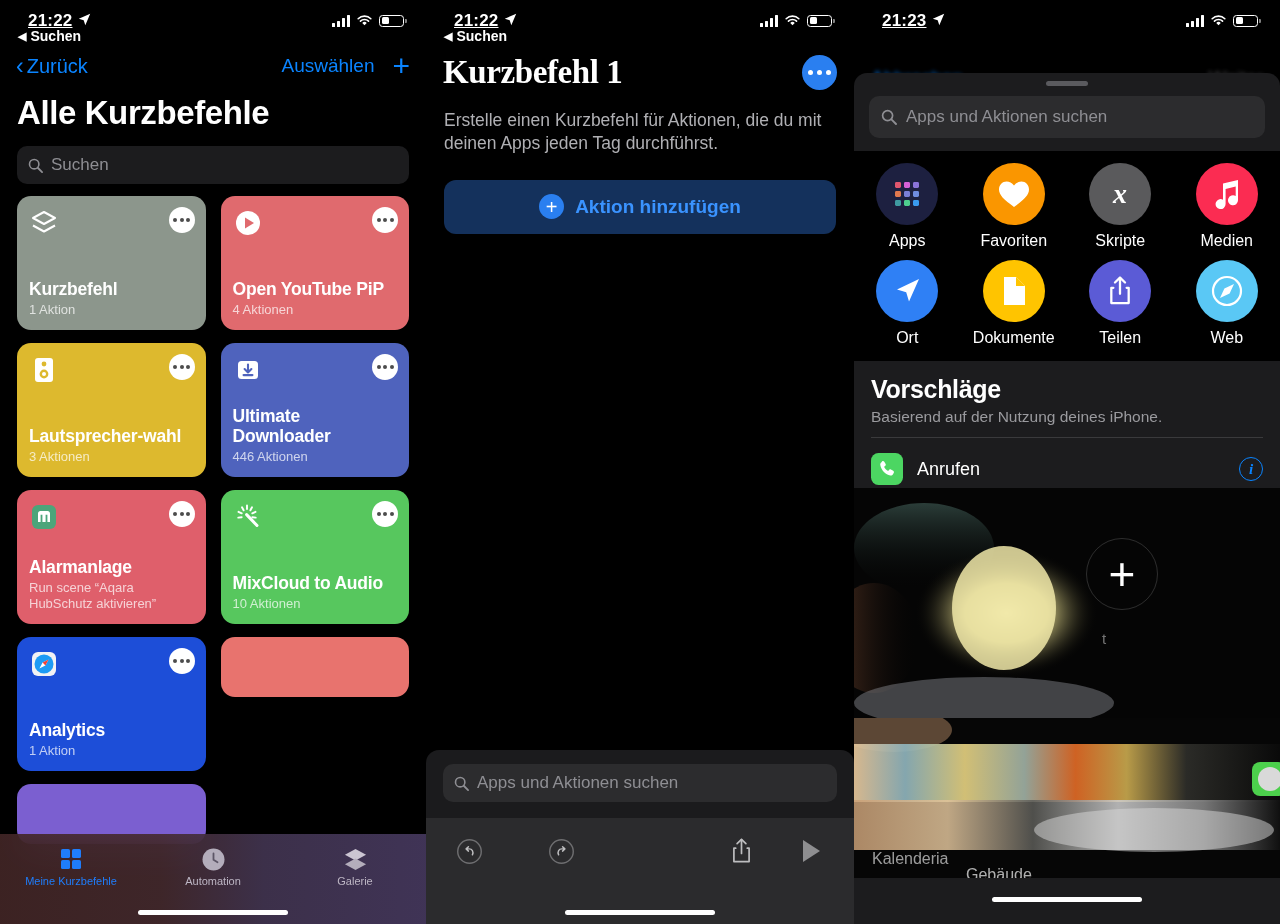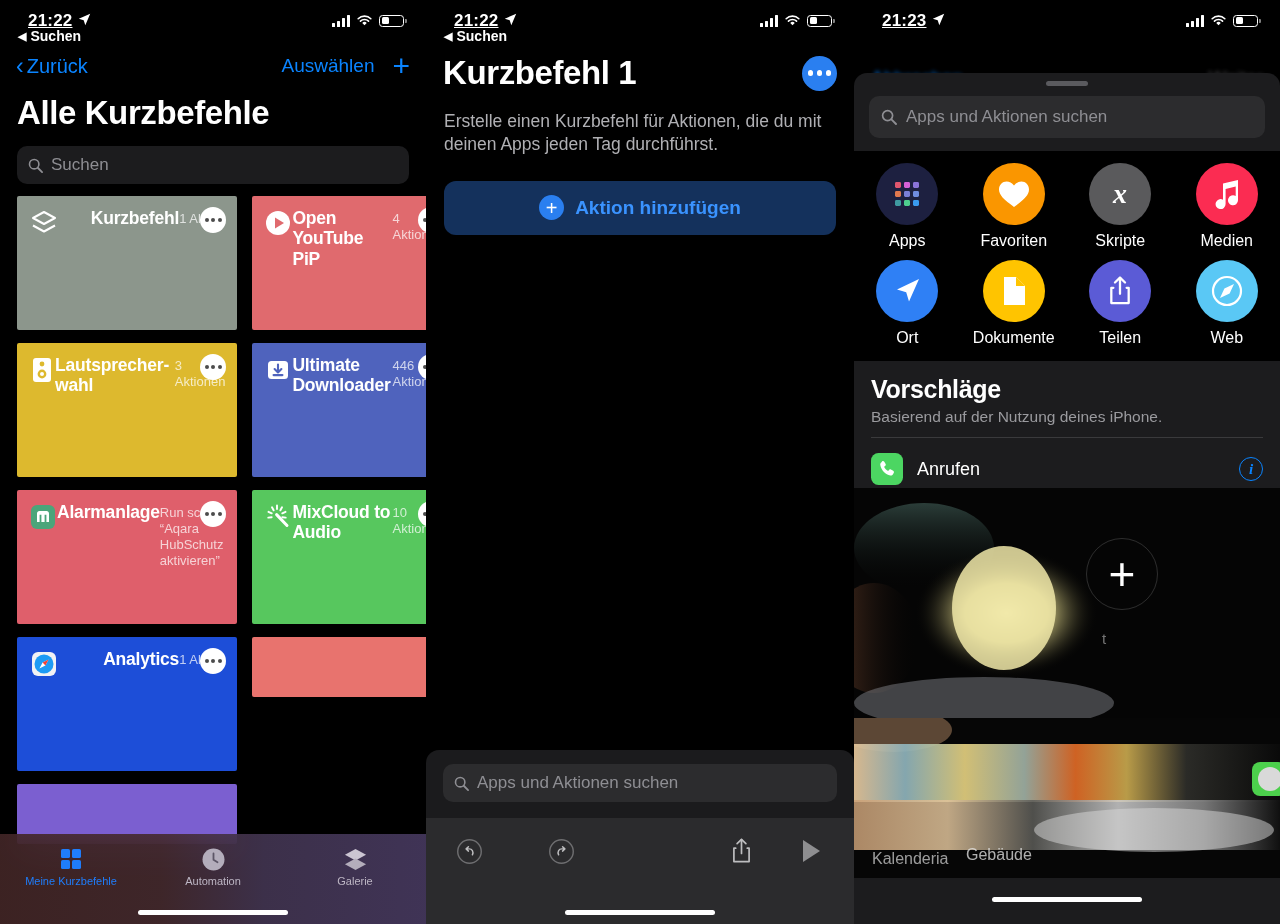--- a/index.html
+++ b/index.html
@@ -52,21 +52,21 @@
 
   
   .searchfield {
     margin:10px 17px 0; height:38px; background:#1c1c1e; border-radius:10px;
     display:flex; align-items:center; gap:8px; padding:0 11px; color:#8e8e93; font-size:17px;
   }
   .searchfield .mag { flex:0 0 auto; }
 
   
   .grid { padding:12px 17px 0; display:grid; grid-template-columns:1fr 1fr; gap:13px 15px; }
-  .tile { position:relative; height:134px; border-radius:2px; padding:12px; display:flex; flex-direction:row; }
+  .tile { position:relative; height:134px; border-radius:14px; padding:12px; display:flex; flex-direction:column; }
   .tile-dots {
     position:absolute; right:11px; top:11px; width:26px; height:26px; border-radius:50%;
     background:#fff; display:flex; align-items:center; justify-content:center; gap:2.5px;
   }
   .tile-dots i{width:4px;height:4px;border-radius:50%;background:#4c4c4c;display:block}
   .tile-ico { width:30px; height:30px; display:flex; align-items:center; justify-content:center; }
   .tile-spacer { flex:1 1 auto; }
   .tile-name { color:#fff; font-size:17.5px; font-weight:700; line-height:1.16; letter-spacing:-.2px; }
   .tile-sub  { color:rgba(255,255,255,.72); font-size:13px; line-height:1.22; margin-top:3px; }
 
@@ -93,21 +93,21 @@
   .addaction .pluscirc{
     width:25px;height:25px;border-radius:50%;background:#2a7ff0;color:#fff;
     display:flex;align-items:center;justify-content:center;font-size:20px;font-weight:400;line-height:1;
   }
   .bigdots {
     width:35px;height:35px;border-radius:50%;background:#2a7ff0;
     display:flex;align-items:center;justify-content:center;gap:3.5px;
   }
   .bigdots i{width:5.5px;height:5.5px;border-radius:50%;background:#fff;display:block}
   .titlerow{display:flex;align-items:center;padding:8px 17px 4px;}
-  .titlerow .bigtitle{padding:0;flex:1;}
+  .titlerow .bigtitle{padding:0;flex:1;font-family:Liberation Serif, serif;}
 
   .p2-sheet {
     position:absolute; left:0; right:0; bottom:106px; height:68px;
     background:#1b1b1d; border-radius:13px 13px 0 0; padding:14px 17px 0;
   }
   .p2-sheet .searchfield{margin:0;background:#2c2c2e;}
   .p2-toolbar {
     position:absolute;left:0;right:0;bottom:0;height:106px;background:#2b2b2d;
     display:flex;align-items:flex-start;padding:18px 28px 0;
   }
@@ -692,20 +692,20 @@
               <stop offset="100%" stop-color="#111"></stop>
           </linearGradient>
         </defs>
         <rect width="426" height="160" fill="#060606"></rect>
         <ellipse cx="40" cy="12" rx="58" ry="22" fill="#8a6a4e" opacity=".65"></ellipse>
         <rect x="0" y="26" width="426" height="58" fill="url(#band)" opacity=".92"></rect>
         <rect x="0" y="82" width="426" height="50" fill="url(#band2)" opacity=".85"></rect>
         <ellipse cx="300" cy="112" rx="120" ry="22" fill="#d9d9d9" opacity=".5"></ellipse>
       </svg>
       <span class="ghosttext" style="left:18px;top:132px">Kalenderia</span>
-      <span class="ghosttext" style="left:112px;top:128px;color:#e8e8e8">Gebäude</span>
+      <span class="ghosttext" style="left:112px;top:148px;color:#e8e8e8">Gebäude</span>
     </div>
 
     <div class="edge-icon"></div>
     <div class="p3-home"></div>
   </div>
 
 </div>
 
 </body></html>

